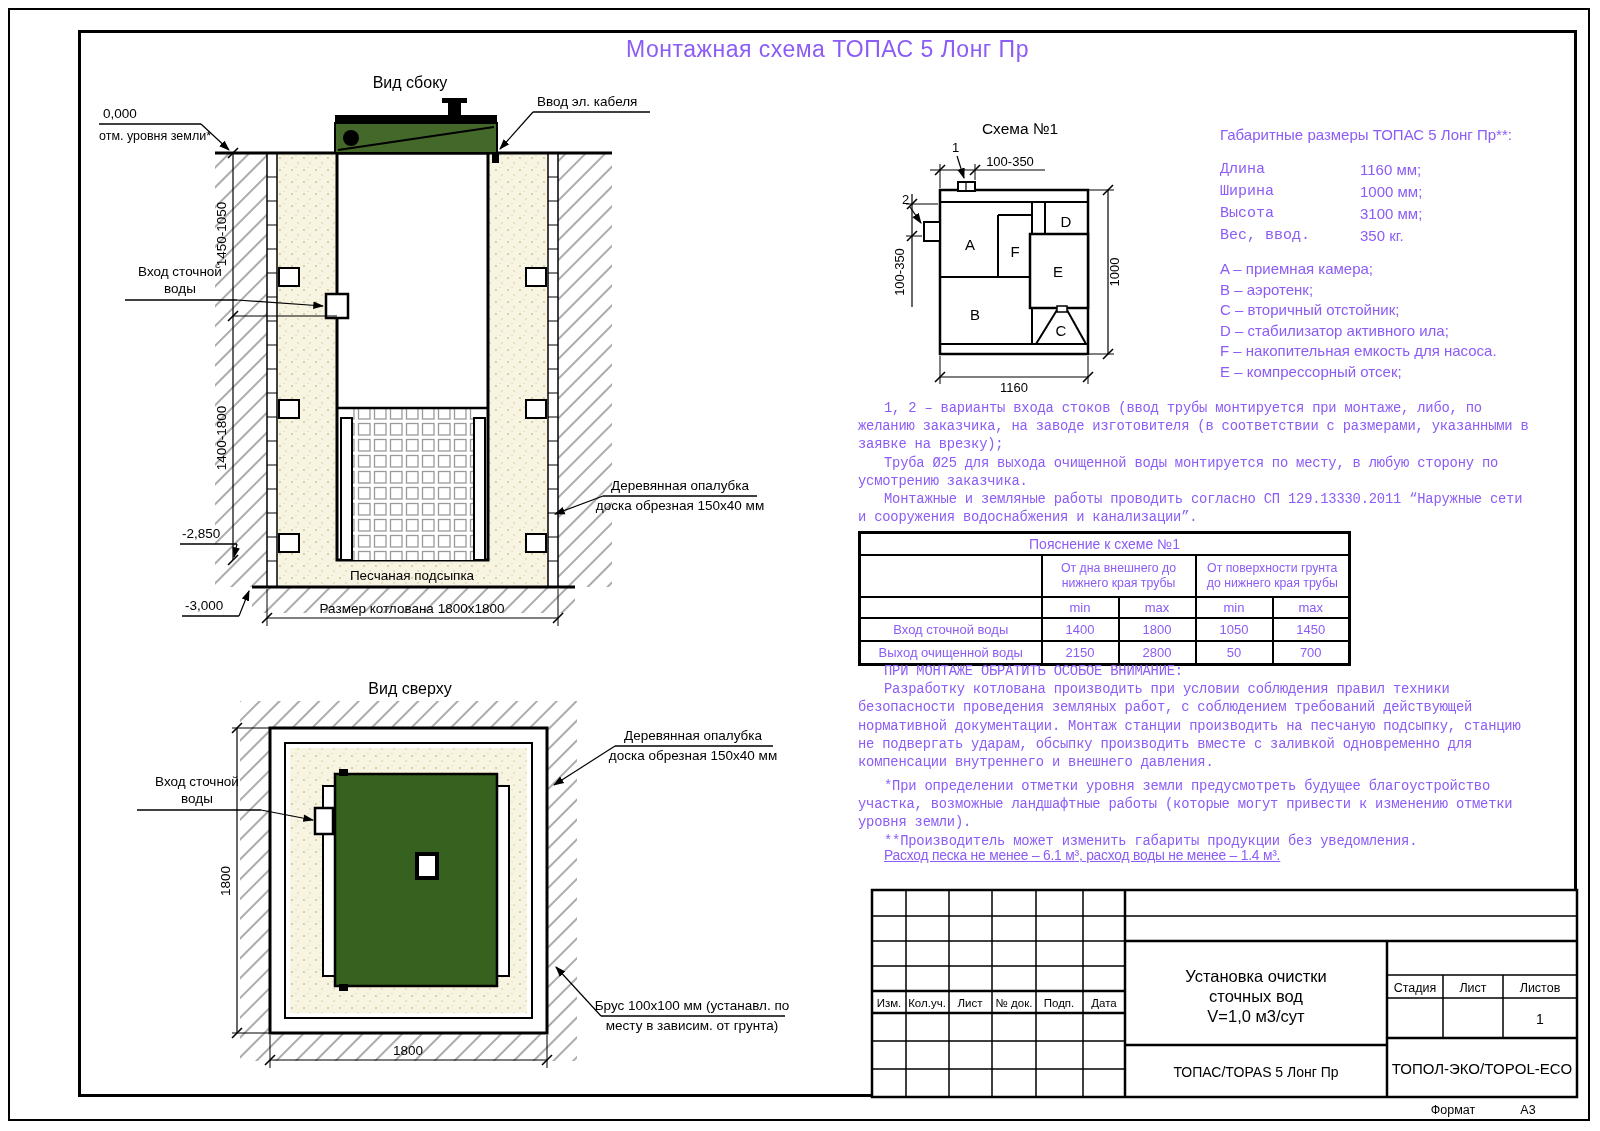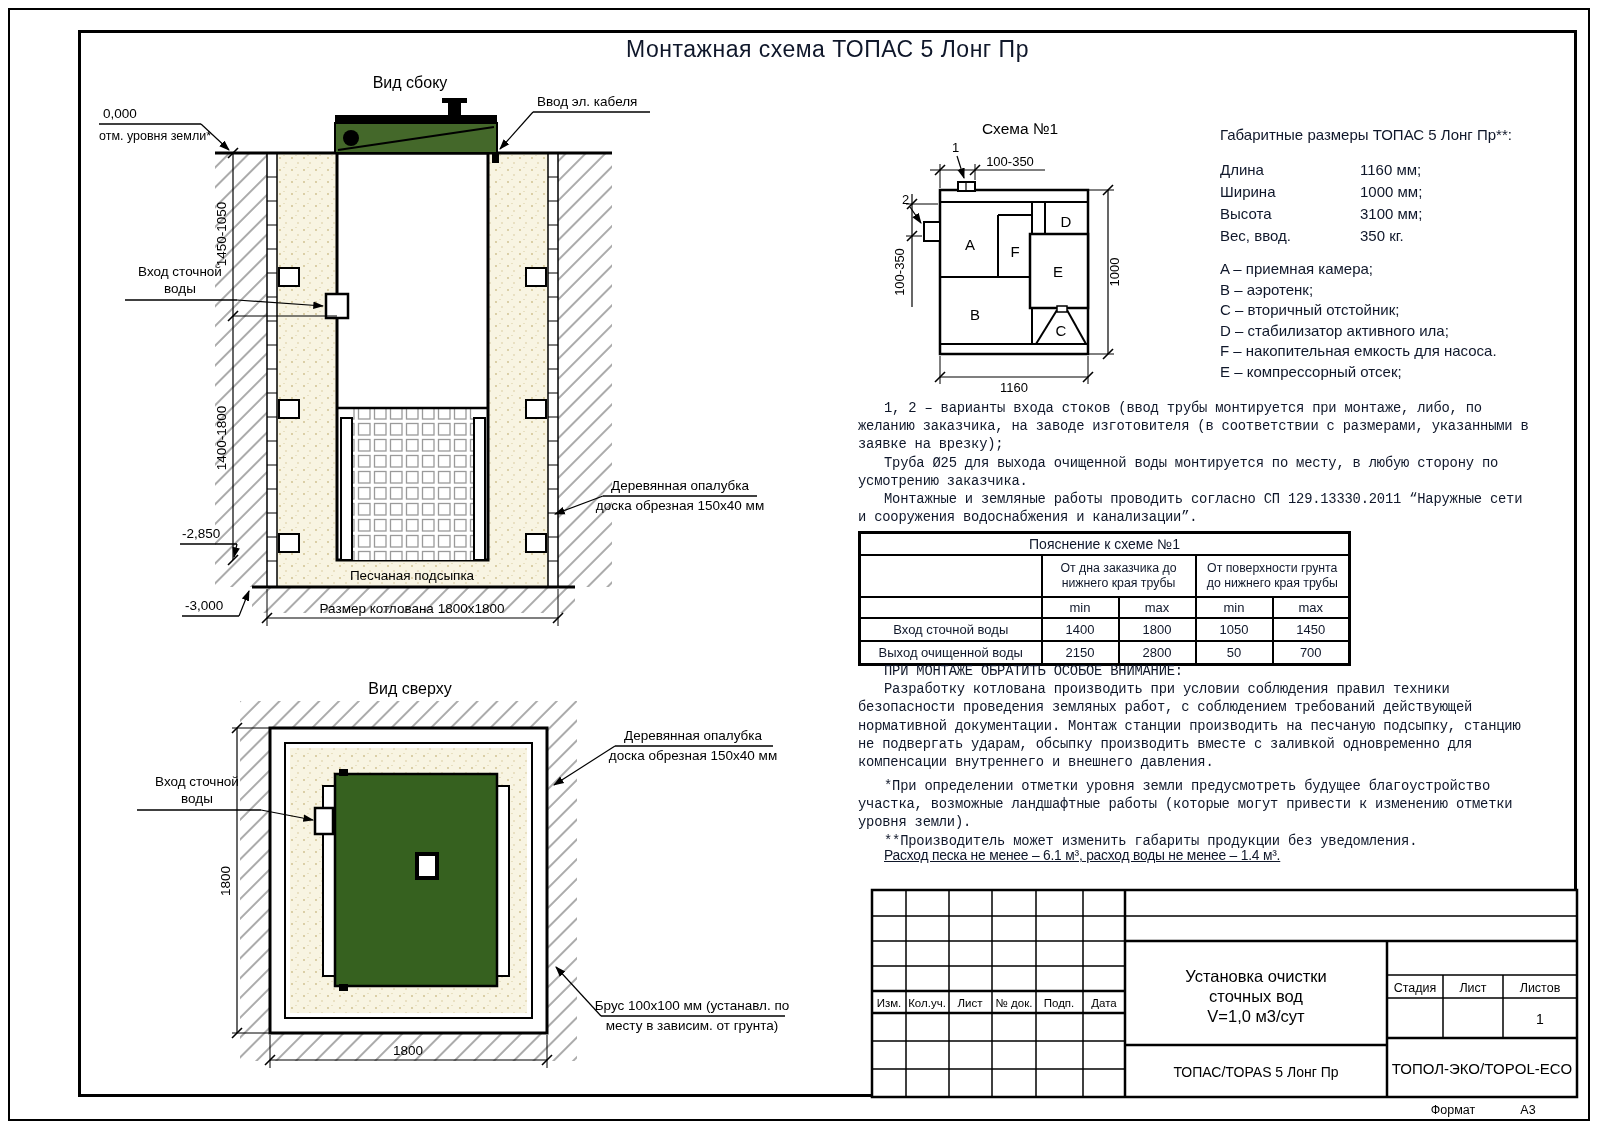--- a/index.html
+++ b/index.html
@@ -1,29 +1,29 @@
 <!DOCTYPE html>
 <html><head>
 <meta charset="utf-8">
 <style>
   html,body { margin:0; padding:0; background:#ffffff; }
   .sheet { position:relative; width:1600px; height:1131px; background:#ffffff;
-           font-family:"Liberation Sans", sans-serif; color:#0f172a; overflow:hidden; }
+           font-family:"Liberation Sans", sans-serif; color:#8b5cf6; overflow:hidden; }
   .outer-border { position:absolute; left:8px; top:8px; width:1582px; height:1113px;
                   border:2px solid #000; box-sizing:border-box; }
   .frame { position:absolute; left:78px; top:30px; width:1499px; height:1067px;
            border:3px solid #000; box-sizing:border-box; }
   .page-title { position:absolute; left:78px; top:36px; width:1499px; text-align:center;
                 font-size:23px; letter-spacing:0.5px; }
   svg { position:absolute; overflow:visible; }
   svg text { font-family:"Liberation Sans", sans-serif; fill:#000; }
   .specs { position:absolute; left:1220px; top:126px; width:372px; font-size:15px; }
   .specs-title { margin-bottom:16px; }
   .specs-row { display:flex; line-height:22px; }
-  .sl { width:140px; }
+  .sl { width:140px;font-family:Liberation Mono, monospace; }
   .legend { margin-top:12px; line-height:20.5px; }
   .textcol { position:absolute; left:858px; width:676px; font-size:13.8px; line-height:1.32;
              letter-spacing:-0.2px; }
   .textcol p { margin:0;font-family:Liberation Mono, monospace; }
   .indent { text-indent:26px; }
   .gap { margin-top:14px; }
   .consumption span { text-decoration:underline; }
   .consumption { padding-left:26px; }
   .exp-table { position:absolute; left:858px; top:522px; border-collapse:collapse;
                table-layout:fixed; border:3px solid #000;margin-top:9px; }
@@ -364,21 +364,21 @@
         <col style="width:77px">
         <col style="width:77px">
         <col style="width:77px">
       </colgroup>
     <tbody>
         <tr>
           <td class="tt" colspan="5">Пояснение к схеме №1</td>
         </tr>
     <tr>
       <td class="gh"></td>
-      <td class="gh" colspan="2">От дна заказчика до нижнего края трубы</td>
+      <td class="gh" colspan="2">От дна внешнего до нижнего края трубы</td>
       <td class="gh" colspan="2">От поверхности грунта до нижнего края трубы</td>
     </tr>
     <tr class="mm">
       <td></td>
       <td>min</td>
       <td>max</td>
       <td>min</td>
       <td>max</td>
     </tr>
     <tr class="dr">

